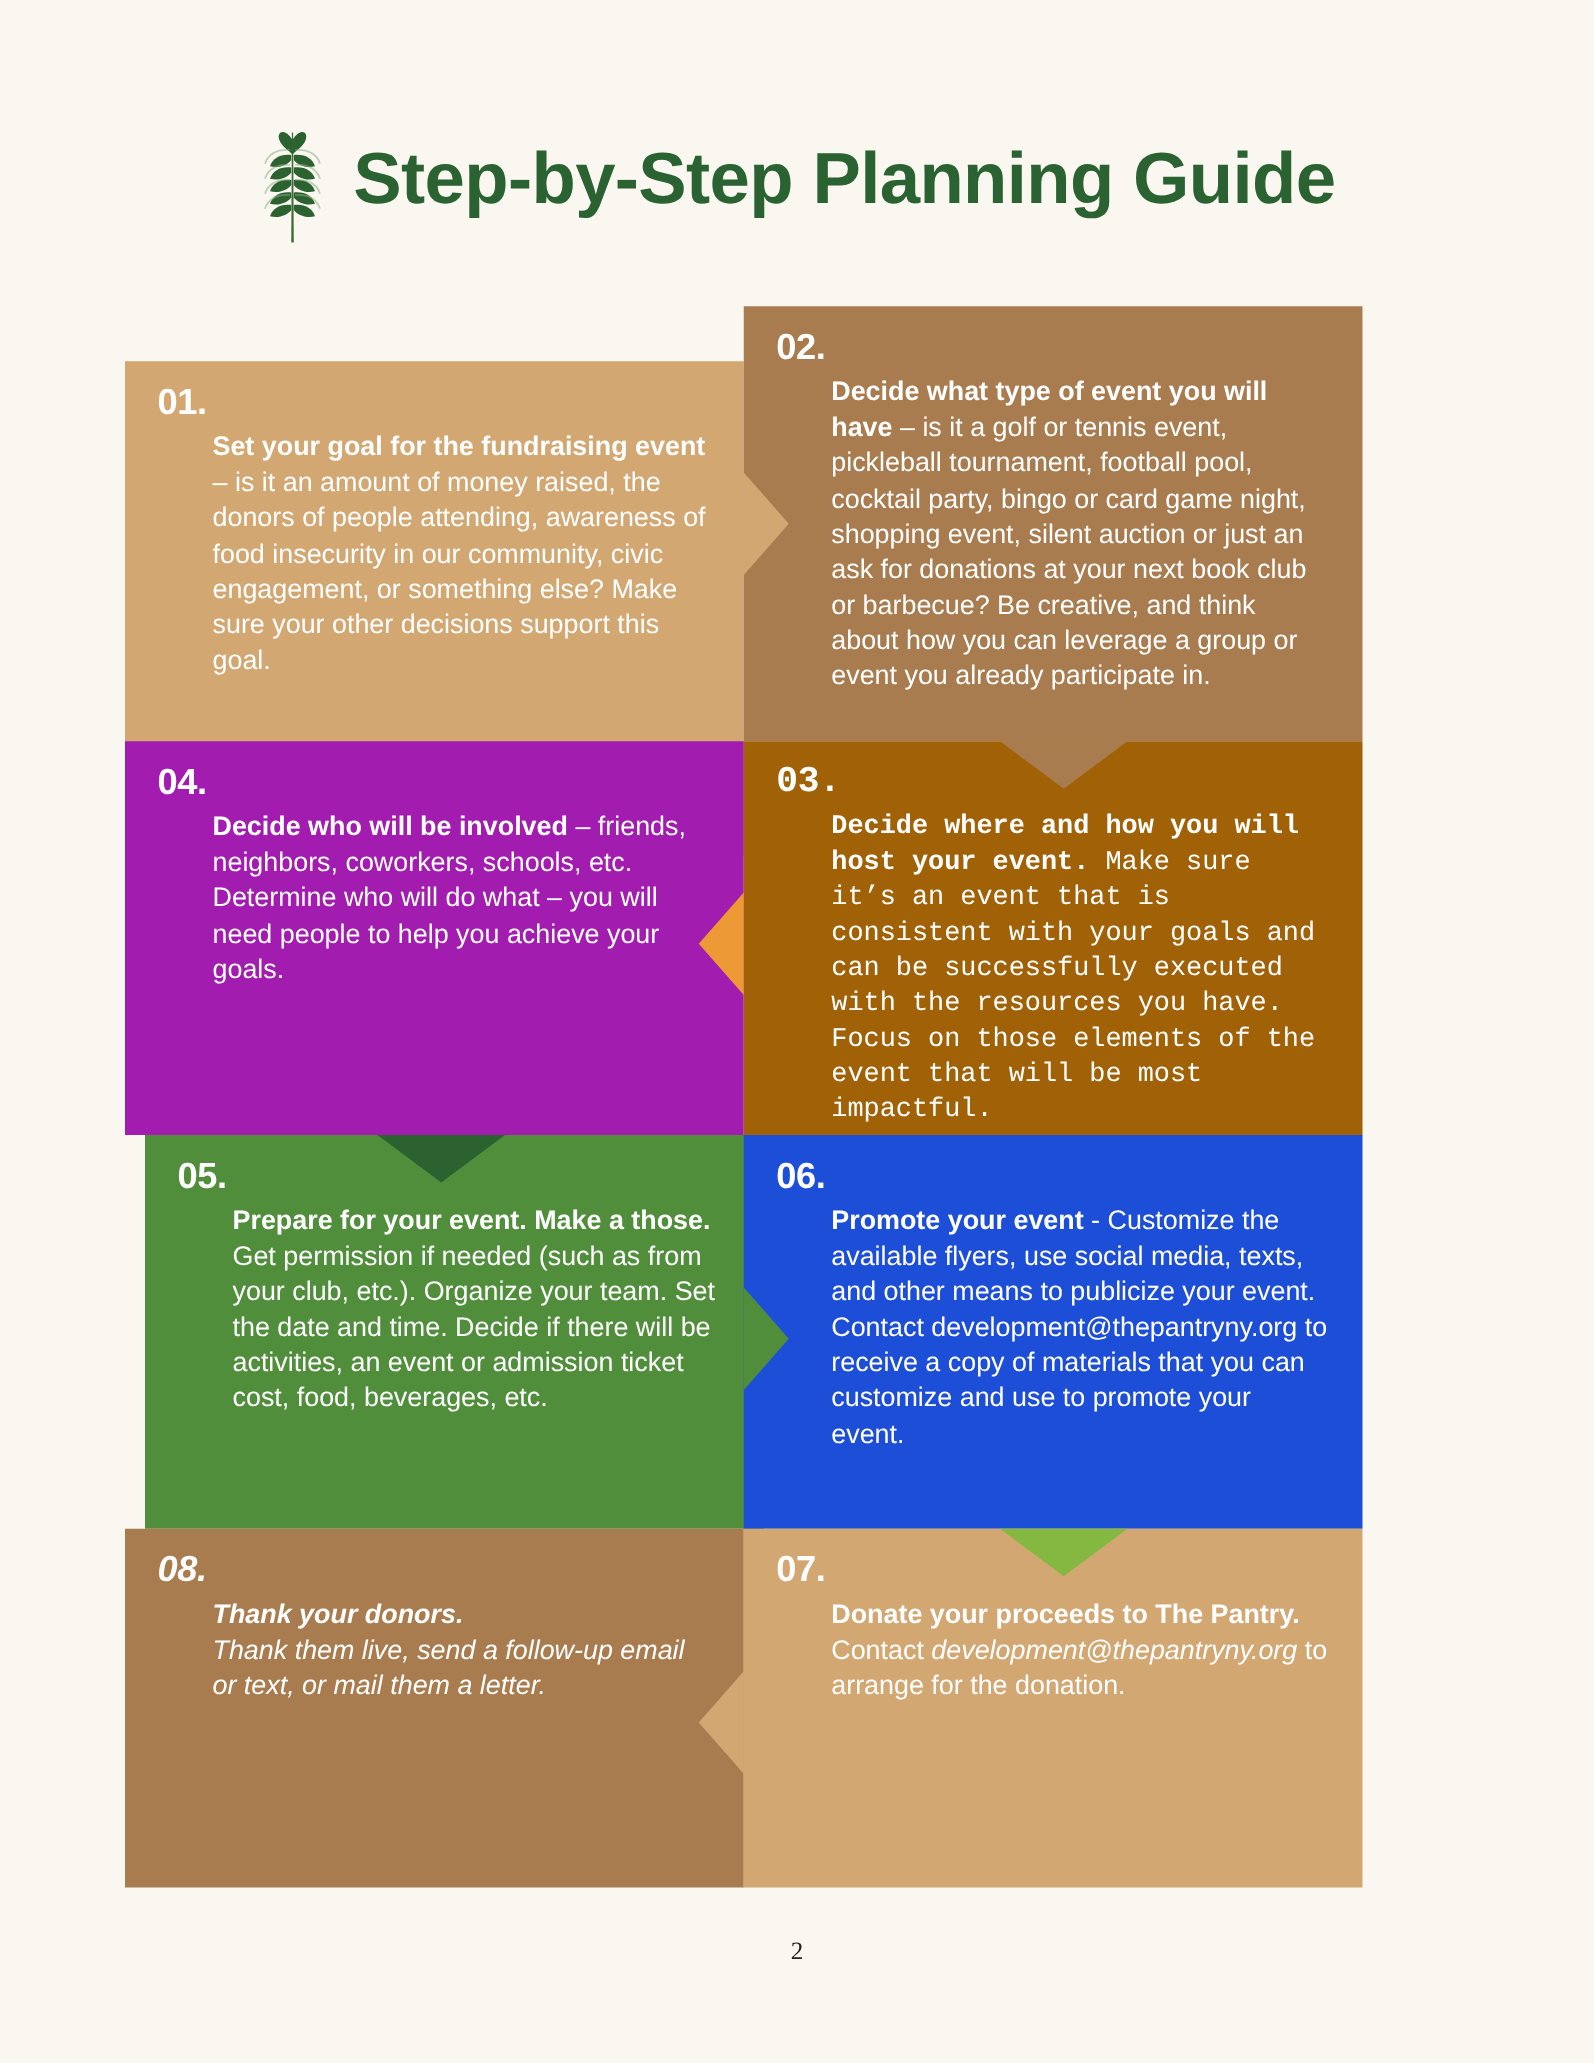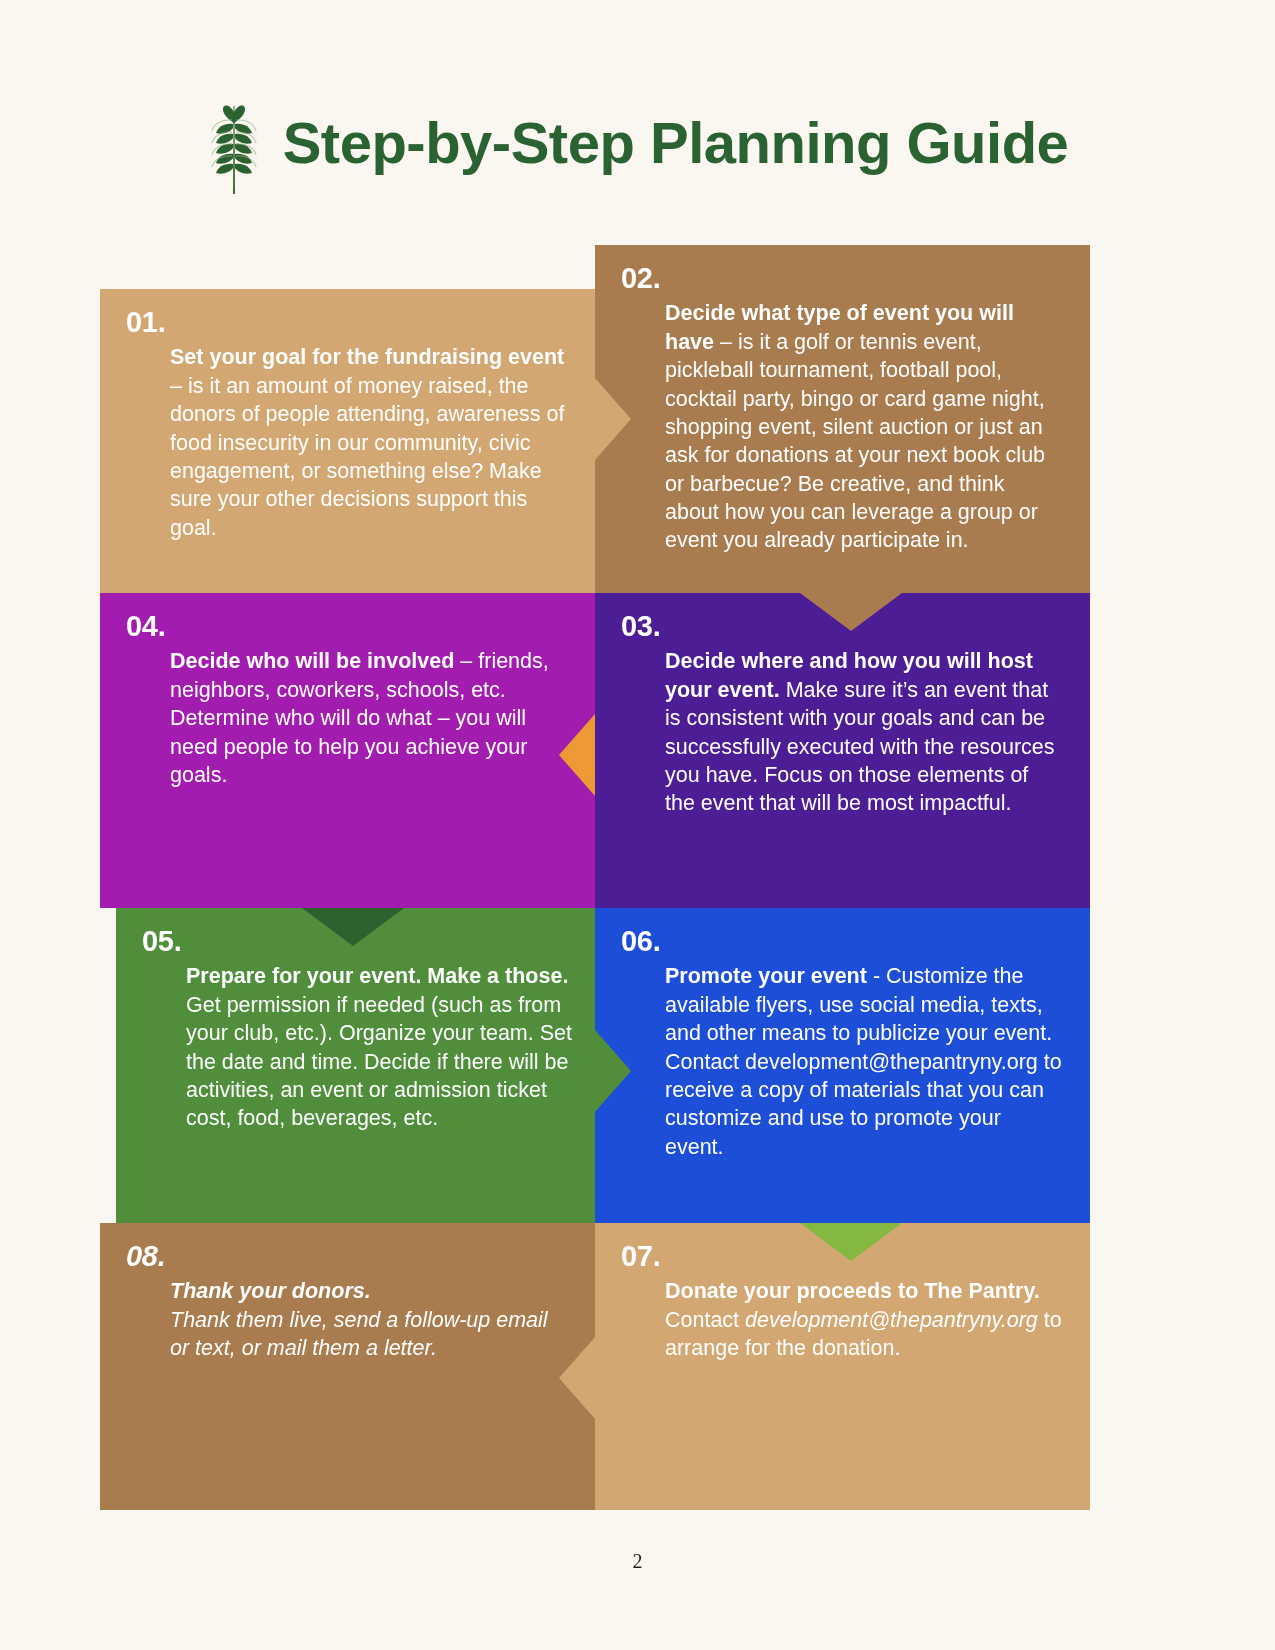--- a/index.html
+++ b/index.html
@@ -176,21 +176,21 @@
 
   <span class="notch notch-right" style="left:495px; top:133px; border-left-color:#d2a772;"></span>
 
   <div class="card" style="left:0; top:348px; width:495px; height:315px; background:#a21caf;">
     <div class="card-inner">
       <div class="card-num">04.</div>
       <div class="card-body"><b>Decide who will be involved</b><span> – friends, neighbors, coworkers, schools, etc.  Determine who will do what – you will need people to help you achieve your goals.</span></div>
     </div>
   </div>
 
-  <div class="card" style="left:495px; top:348px; width:495px; height:315px; background:#4c1d95;">
+  <div class="card" style="left:495px; top:348px; width:495px; height:315px; background:#a16207;font-family:Liberation Mono, monospace;">
     <div class="card-inner">
       <div class="card-num">03.</div>
       <div class="card-body"><b>Decide where and how you will host your event.</b><span>  Make sure it’s an event that is consistent with your goals and can be successfully executed with the resources you have.  Focus on those elements of the event that will be most impactful.</span></div>
     </div>
   </div>
 
   <span class="notch notch-down" style="left:700px; top:348px; border-top-color:#a87c4f;"></span>
 
   <span class="notch notch-left" style="left:459px; top:469px; border-right-color:#ed9936;"></span>
 

